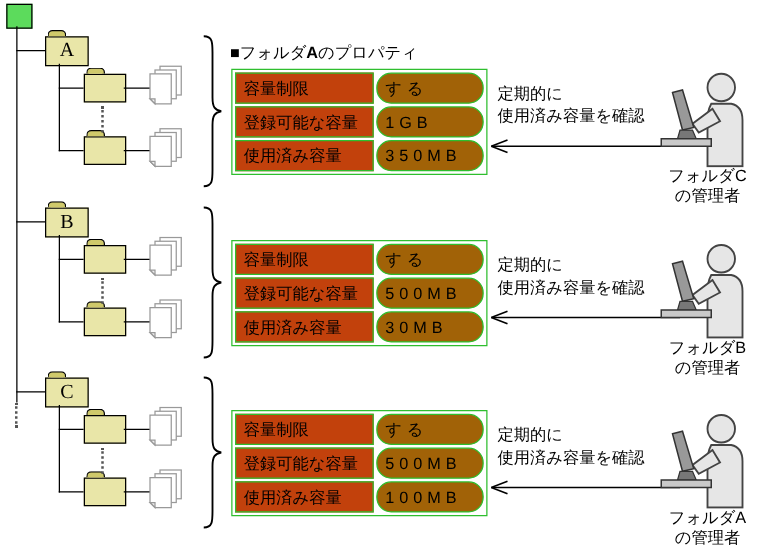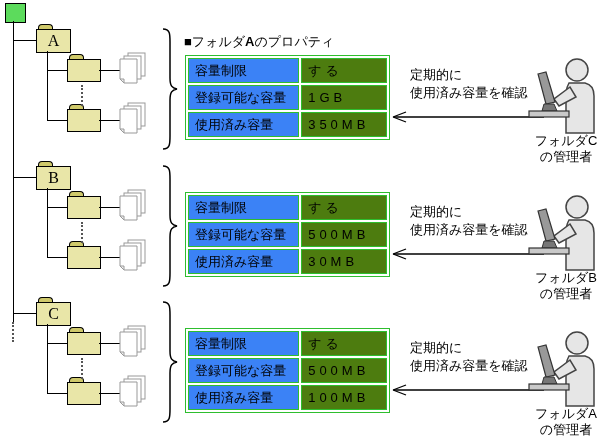--- a/index.html
+++ b/index.html
@@ -14,23 +14,23 @@
   .line.v{width:1px;}
   .folder{position:absolute;width:32px;height:21px;background:#E9E6A8;border:1px solid #000;}
   .folder::before{content:"";position:absolute;top:-6px;left:1px;width:13px;height:4px;background:#CFC96B;border:1px solid #000;border-bottom:none;border-radius:4px 4px 0 0;}
   .folder.parent{width:33px;height:22px;}
   .folder-letter{display:block;text-align:center;font-family:"Liberation Serif","DejaVu Serif",serif;font-size:16px;line-height:21px;}
   .docs,.brace,.arrow,.person{position:absolute;}
   .title{position:absolute;font-size:13px;white-space:nowrap;text-align:center;}
   .title b{font-weight:bold;}
   .props{position:absolute;border-collapse:separate;border-spacing:2px;border:1px solid #2EBE2E;width:205px;background:#fff;}
   .props td{border:1px solid #2EBE2E;height:23px;font-size:13px;padding:0 2px 0 6px;white-space:nowrap;}
-  td.lbl{background:#3b82f6;width:106px;}
-  td.val{background:#4d7c0f;width:83px;letter-spacing:4px;}
-  .note{position:absolute;font-size:13px;line-height:18px;white-space:nowrap;margin-left:12px;}
+  td.lbl{background:#c2410c;width:106px;}
+  td.val{background:#a16207;width:83px;letter-spacing:4px;border-radius:12px;}
+  .note{position:absolute;font-size:13px;line-height:18px;white-space:nowrap;}
   .admin{position:absolute;width:96px;text-align:center;font-size:13px;line-height:16px;white-space:nowrap;}
 </style>
 </head>
 <body>
 
 <div class="canvas">
 
   <div class="root"></div>
   <div class="trunk"></div>
   <div class="dotv" style="left:12px;top:322px;height:20px;"></div>

